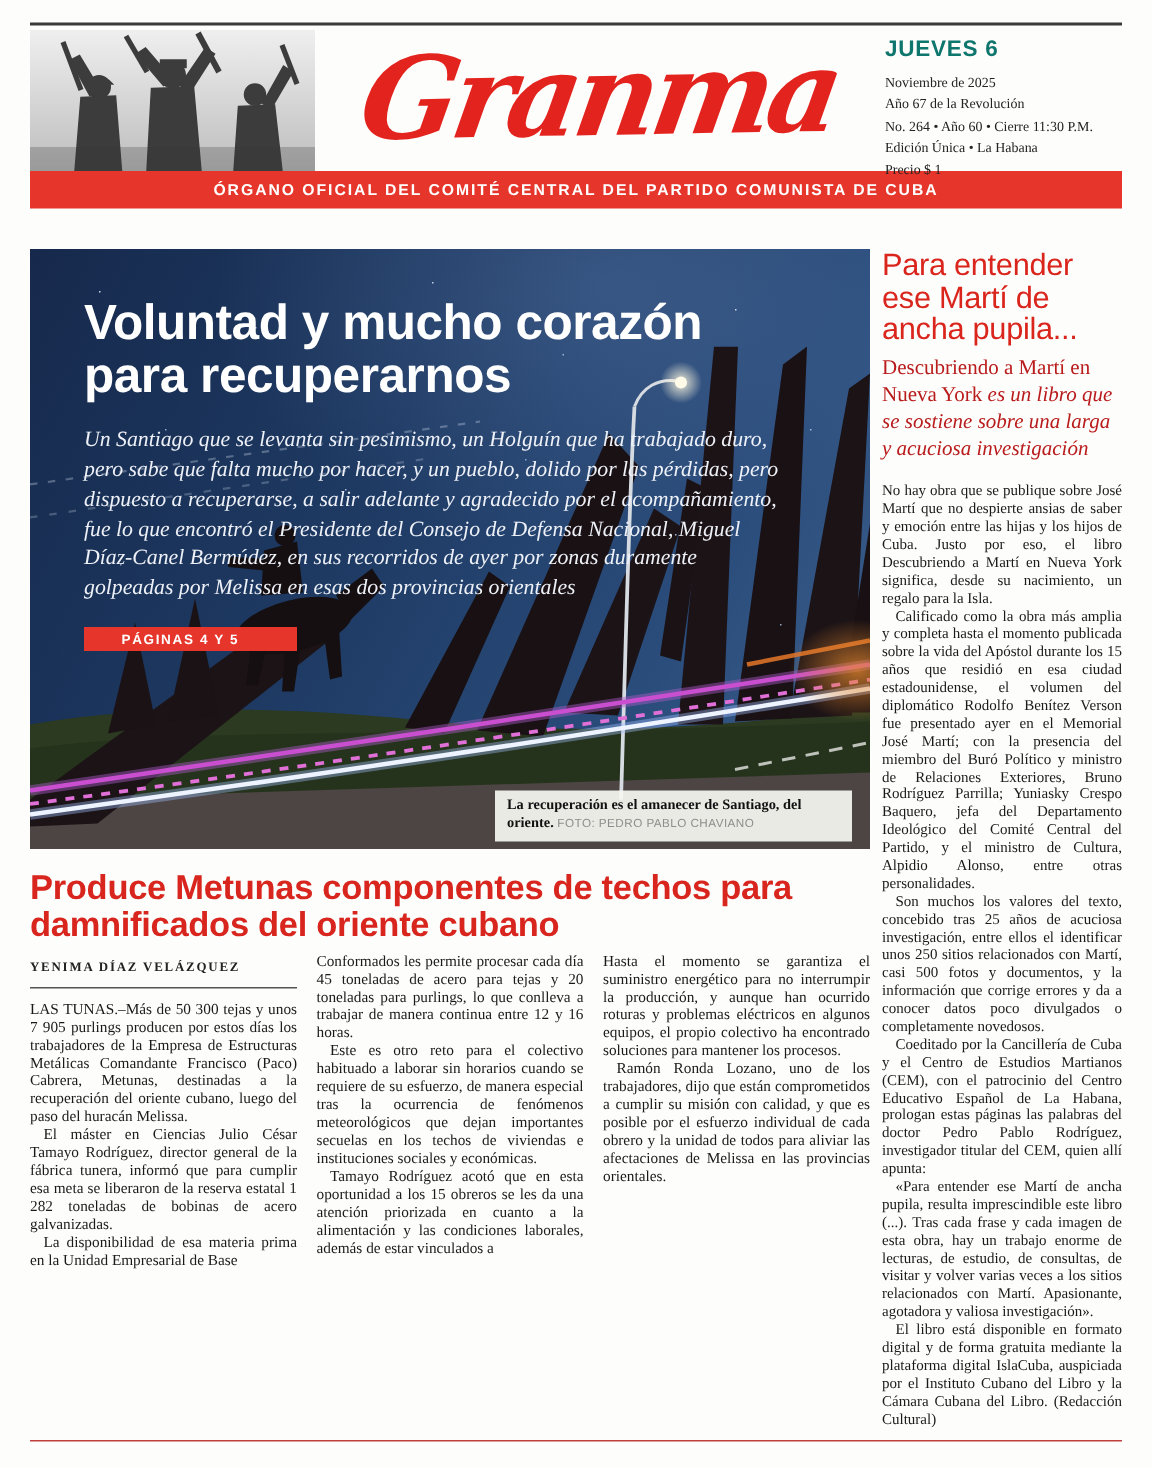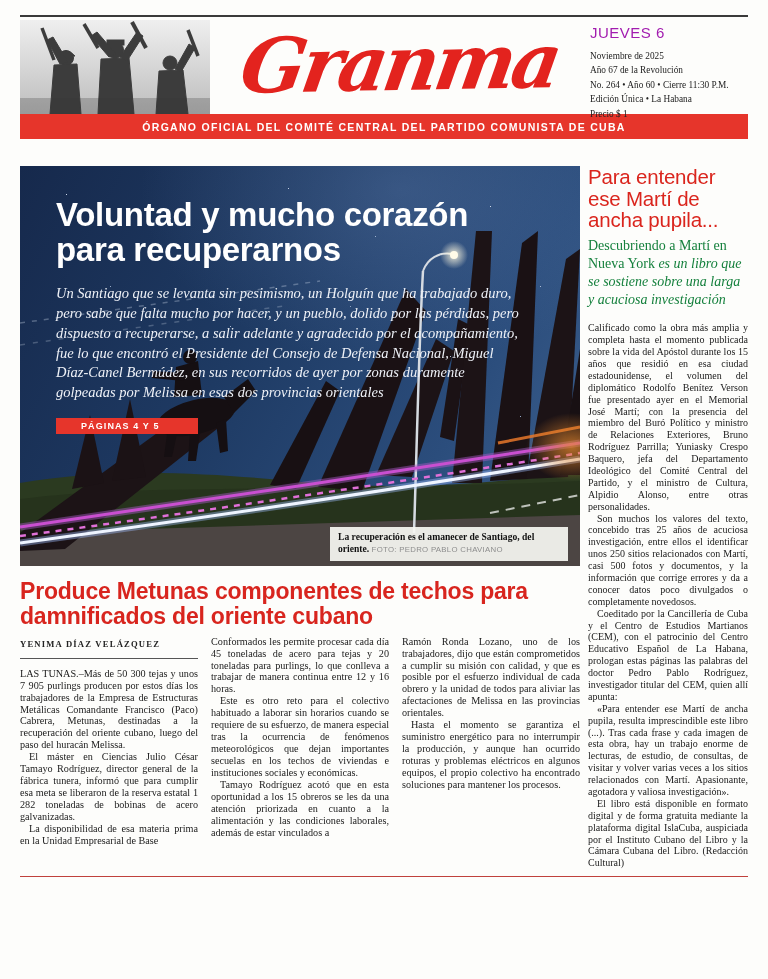--- a/index.html
+++ b/index.html
@@ -7,22 +7,22 @@
         font-family:"Liberation Serif",serif;color:#1a1a1a;}
   .top-rule{margin:15px 20px 0;border-top:2.5px solid #3a3a3a;}
   
   .masthead{display:flex;margin:3px 20px 0;height:94px;}
   .mast-photo{width:190px;height:94px;flex:none;overflow:hidden;}
   .logo-wrap{flex:1;display:flex;align-items:center;justify-content:center;overflow:hidden;}
   .logo{font-family:"DejaVu Serif",serif;font-style:italic;font-weight:bold;font-size:76px;
         color:#e3231e;transform:skewX(-10deg) rotate(-1deg);line-height:.95;letter-spacing:-4px;
         white-space:nowrap;margin-top:-6px;}
   .mast-info{width:158px;flex:none;padding-top:4px;}
-  .mast-day{font-family:"Liberation Sans",sans-serif;font-weight:normal;font-size:15px;
-            letter-spacing:.5px;color:#a21caf;}
+  .mast-day{font-family:"Liberation Sans",sans-serif;font-weight:bold;font-size:15px;
+            letter-spacing:.5px;color:#0f766e;}
   .mast-lines{margin-top:8px;font-size:9.3px;line-height:1.55;color:#222;}
   .banner{margin:0 20px;background:#e6352b;color:#fff;font-family:"Liberation Sans",sans-serif;
           font-weight:bold;font-size:10.5px;letter-spacing:1.3px;text-align:center;
           padding:7px 0 6px;}
   
   .content{display:flex;margin:27px 20px 0;gap:8px;}
   .left-stack{width:560px;flex:none;}
   
   .hero{width:560px;height:400px;position:relative;overflow:hidden;
         background:
@@ -54,21 +54,21 @@
   .cols{display:flex;gap:13px;}
   .col{flex:1;text-align:justify;font-size:10.2px;line-height:1.17;hyphens:auto;}
   .col p{margin:0;}
   .col p + p{text-indent:9px;}
   .byline{font-size:8.6px;font-weight:bold;letter-spacing:1.2px;color:#222;
           padding:3px 0 9px;border-bottom:1.2px solid #555;margin-bottom:9px;}
   
   .right-col{width:160px;flex:none;}
   .marti-head{font-family:"Liberation Sans",sans-serif;color:#da251d;font-size:20.5px;
               line-height:1.05;font-weight:normal;margin:0 0 6px;letter-spacing:-.2px;}
-  .marti-deck{font-size:14px;line-height:1.3;margin-bottom:13px;color:#15803d;}
+  .marti-deck{font-size:14px;line-height:1.3;margin-bottom:13px;color:#b91c1c;}
   .marti-deck .ital{font-style:italic;}
   .marti-body p{margin:0;text-align:justify;font-size:10px;line-height:1.19;hyphens:auto;}
   .marti-body p + p{text-indent:9px;}
   
   .footer-rule{margin:7px 20px 0;border-top:1.5px solid #c0413c;}
 </style>
 </head>
 <body>
 
 <div class="page">
@@ -212,33 +212,34 @@
             <p>LAS TUNAS.–Más de 50 300 tejas y unos 7 905 purlings producen por estos días los trabajadores de la Empresa de Estructuras Metálicas Comandante Francisco (Paco) Cabrera, Metunas, destinadas a la recuperación del oriente cubano, luego del paso del huracán Melissa.</p>
             <p>El máster en Ciencias Julio César Tamayo Rodríguez, director general de la fábrica tunera, informó que para cumplir esa meta se liberaron de la reserva estatal 1 282 toneladas de bobinas de acero galvanizadas.</p>
             <p>La disponibilidad de esa materia prima en la Unidad Empresarial de Base</p>
           </div>
           <div class="col">
             <p>Conformados les permite procesar cada día 45 toneladas de acero para tejas y 20 toneladas para purlings, lo que conlleva a trabajar de manera continua entre 12 y 16 horas.</p>
             <p>Este es otro reto para el colectivo habituado a laborar sin horarios cuando se requiere de su esfuerzo, de manera especial tras la ocurrencia de fenómenos meteorológicos que dejan importantes secuelas en los techos de viviendas e instituciones sociales y económicas.</p>
             <p>Tamayo Rodríguez acotó que en esta oportunidad a los 15 obreros se les da una atención priorizada en cuanto a la alimentación y las condiciones laborales, además de estar vinculados a</p>
           </div>
           <div class="col">
+            <p>Hasta el momento se garantiza el suministro energético para no interrumpir la producción, y aunque han ocurrido roturas y problemas eléctricos en algunos equipos, el propio colectivo ha encontrado soluciones para mantener los procesos.</p>
             <p>Ramón Ronda Lozano, uno de los trabajadores, dijo que están comprometidos a cumplir su misión con calidad, y que es posible por el esfuerzo individual de cada obrero y la unidad de todos para aliviar las afectaciones de Melissa en las provincias orientales.</p>
-            <p>Hasta el momento se garantiza el suministro energético para no interrumpir la producción, y aunque han ocurrido roturas y problemas eléctricos en algunos equipos, el propio colectivo ha encontrado soluciones para mantener los procesos.</p>
           </div>
         </div>
       </div>
     </div>
 
     <div class="right-col">
       <h2 class="marti-head">Para entender ese Martí de ancha pupila...</h2>
       <div class="marti-deck">
         <span class="roman">Descubriendo a Martí en Nueva York</span><span class="ital"> es un libro que se sostiene sobre una larga y acuciosa investigación</span>
       </div>
       <div class="marti-body">
+        <p>No hay obra que se publique sobre José Martí que no despierte ansias de saber y emoción entre las hijas y los hijos de Cuba. Justo por eso, el libro Descubriendo a Martí en Nueva York significa, desde su nacimiento, un regalo para la Isla.</p>
         <p>Calificado como la obra más amplia y completa hasta el momento publicada sobre la vida del Apóstol durante los 15 años que residió en esa ciudad estadounidense, el volumen del diplomático Rodolfo Benítez Verson fue presentado ayer en el Memorial José Martí; con la presencia del miembro del Buró Político y ministro de Relaciones Exteriores, Bruno Rodríguez Parrilla; Yuniasky Crespo Baquero, jefa del Departamento Ideológico del Comité Central del Partido, y el ministro de Cultura, Alpidio Alonso, entre otras personalidades.</p>
         <p>Son muchos los valores del texto, concebido tras 25 años de acuciosa investigación, entre ellos el identificar unos 250 sitios relacionados con Martí, casi 500 fotos y documentos, y la información que corrige errores y da a conocer datos poco divulgados o completamente novedosos.</p>
         <p>Coeditado por la Cancillería de Cuba y el Centro de Estudios Martianos (CEM), con el patrocinio del Centro Educativo Español de La Habana, prologan estas páginas las palabras del doctor Pedro Pablo Rodríguez, investigador titular del CEM, quien allí apunta:</p>
         <p>«Para entender ese Martí de ancha pupila, resulta imprescindible este libro (...). Tras cada frase y cada imagen de esta obra, hay un trabajo enorme de lecturas, de estudio, de consultas, de visitar y volver varias veces a los sitios relacionados con Martí. Apasionante, agotadora y valiosa investigación».</p>
         <p>El libro está disponible en formato digital y de forma gratuita mediante la plataforma digital IslaCuba, auspiciada por el Instituto Cubano del Libro y la Cámara Cubana del Libro. (Redacción Cultural)</p>
       </div>
     </div>
   </div>
 
   <div class="footer-rule"></div>

